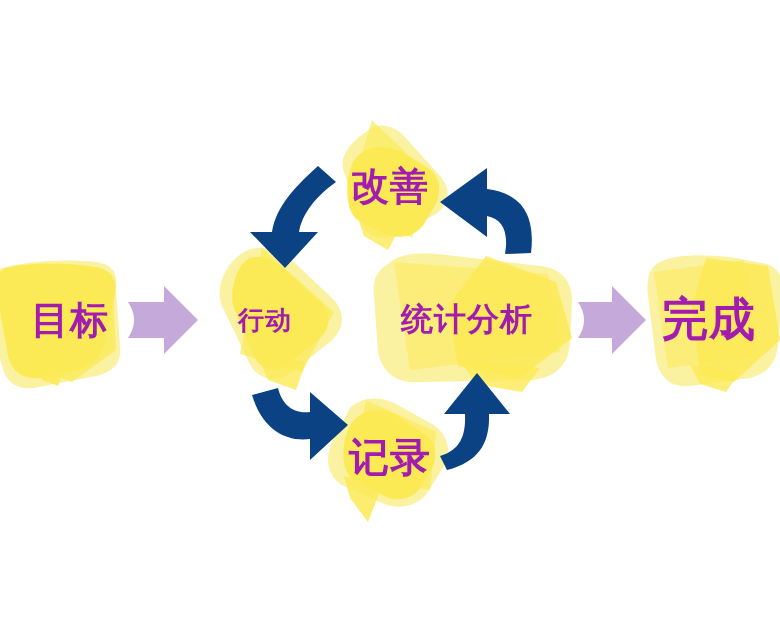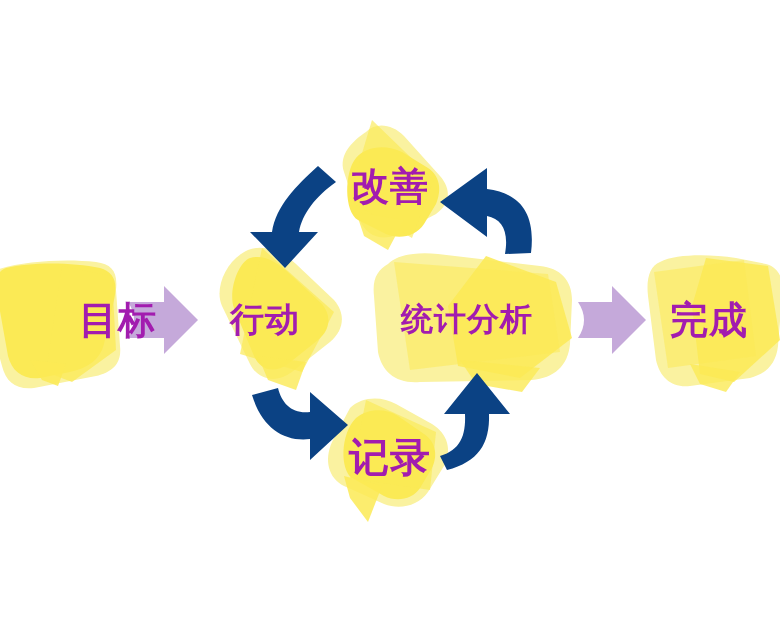--- a/index.html
+++ b/index.html
@@ -110,25 +110,25 @@
              L 310,460 L 348,425 L 310,392 L 310,412
              C 292,414 282,404 278,388 Z"></path>
 
     <path fill="#0B4284" d="M 447,470
              C 478,462 490,444 489,414
              L 510,414 L 477,373 L 444,414 L 465,414
              C 466,436 460,450 440,456 Z"></path>
 
   </svg>
 
-  <div class="node-label" style="left:70px;top:320px;font-size:38px;margin-left:48px;">目标</div>
+  <div class="node-label" style="left:70px;top:320px;font-size:38px;">目标</div>
 
-  <div class="node-label" style="left:265px;top:320px;font-size:34px;">行动</div>
+  <div class="node-label" style="left:265px;top:320px;font-size:26px;">行动</div>
 
   <div class="node-label" style="left:390px;top:186px;font-size:38px;">改善</div>
 
   <div class="node-label" style="left:467px;top:320px;font-size:32px;">统计分析</div>
 
   <div class="node-label" style="left:390px;top:457px;font-size:40px;">记录</div>
 
-  <div class="node-label" style="left:709px;top:320px;font-size:38px;">完成</div>
+  <div class="node-label" style="left:709px;top:320px;font-size:46px;">完成</div>
 
 </div>
 
 </body></html>

